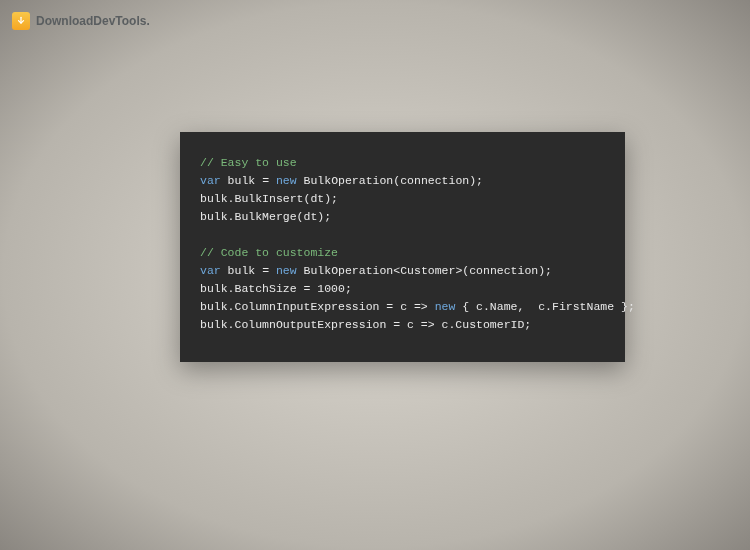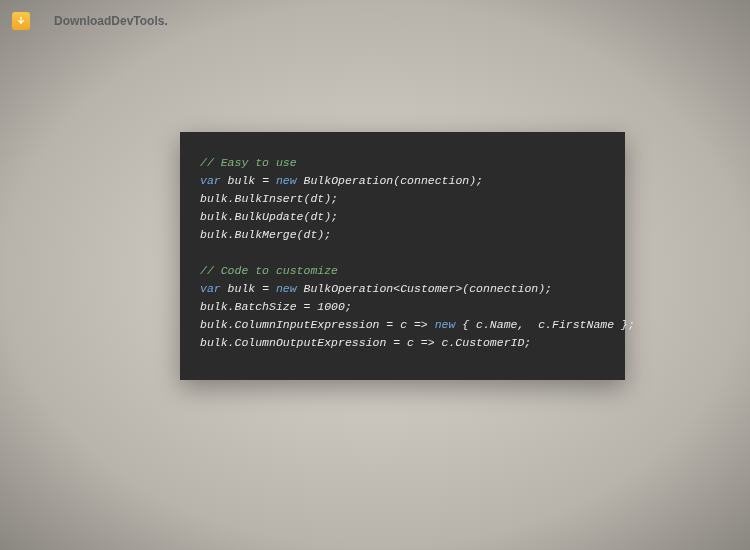--- a/index.html
+++ b/index.html
@@ -10,21 +10,21 @@
       font-family: -apple-system, BlinkMacSystemFont, "Segoe UI", Arial, sans-serif;
       position: relative;
       overflow: hidden;
     }
     .brand {
       position: absolute;
       top: 12px;
       left: 12px;
       display: flex;
       align-items: center;
-      gap: 24px;
+      gap: 6px;
     }
     .brand-icon {
       width: 18px;
       height: 18px;
       background: linear-gradient(180deg, #f9c749 0%, #f5a623 100%);
       border-radius: 3px;
       display: flex;
       align-items: center;
       justify-content: center;
     }
@@ -35,21 +35,20 @@
       color: #5a5e60;
     }
     .code-panel {
       position: absolute;
       top: 132px;
       left: 180px;
       width: 445px;
       background: #2b2b2b;
       padding: 22px 28px 28px 20px;
       box-shadow: 0 8px 24px rgba(0,0,0,0.35);
-      font-style: italic;
     }
     .code-line {
       font-family: Consolas, "Courier New", monospace;
       font-size: 11.5px;
       line-height: 18px;
       color: #e8e8e8;
       white-space: pre;
     }
     .blank-line { height: 18px; }
     .tok-comment { color: #7ab87a; }
@@ -67,21 +66,20 @@
     </svg>
   </span>
   <span class="brand-text">DownloadDevTools.</span>
 </div>
 
 <div class="code-panel">
   <div id="code-body">
       <div class="code-line"><span class="tok-comment">// Easy to use</span></div>
       <div class="code-line"><span class="tok-keyword">var</span><span class="tok-plain"> bulk = </span><span class="tok-keyword">new</span><span class="tok-plain"> BulkOperation(connection);</span></div>
       <div class="code-line"><span class="tok-plain">bulk.BulkInsert(dt);</span></div>
-      <div class="code-line"><span class="tok-plain">bulk.BulkUpdate(dt);</span></div>
       <div class="code-line"><span class="tok-plain">bulk.BulkMerge(dt);</span></div>
       <div class="blank-line"></div>
       <div class="code-line"><span class="tok-comment">// Code to customize</span></div>
       <div class="code-line"><span class="tok-keyword">var</span><span class="tok-plain"> bulk = </span><span class="tok-keyword">new</span><span class="tok-plain"> BulkOperation&lt;Customer&gt;(connection);</span></div>
       <div class="code-line"><span class="tok-plain">bulk.BatchSize = 1000;</span></div>
       <div class="code-line"><span class="tok-plain">bulk.ColumnInputExpression = c =&gt; </span><span class="tok-keyword">new</span><span class="tok-plain"> { c.Name,  c.FirstName };</span></div>
       <div class="code-line"><span class="tok-plain">bulk.ColumnOutputExpression = c =&gt; c.CustomerID;</span></div>
     </div>
 </div>
 

